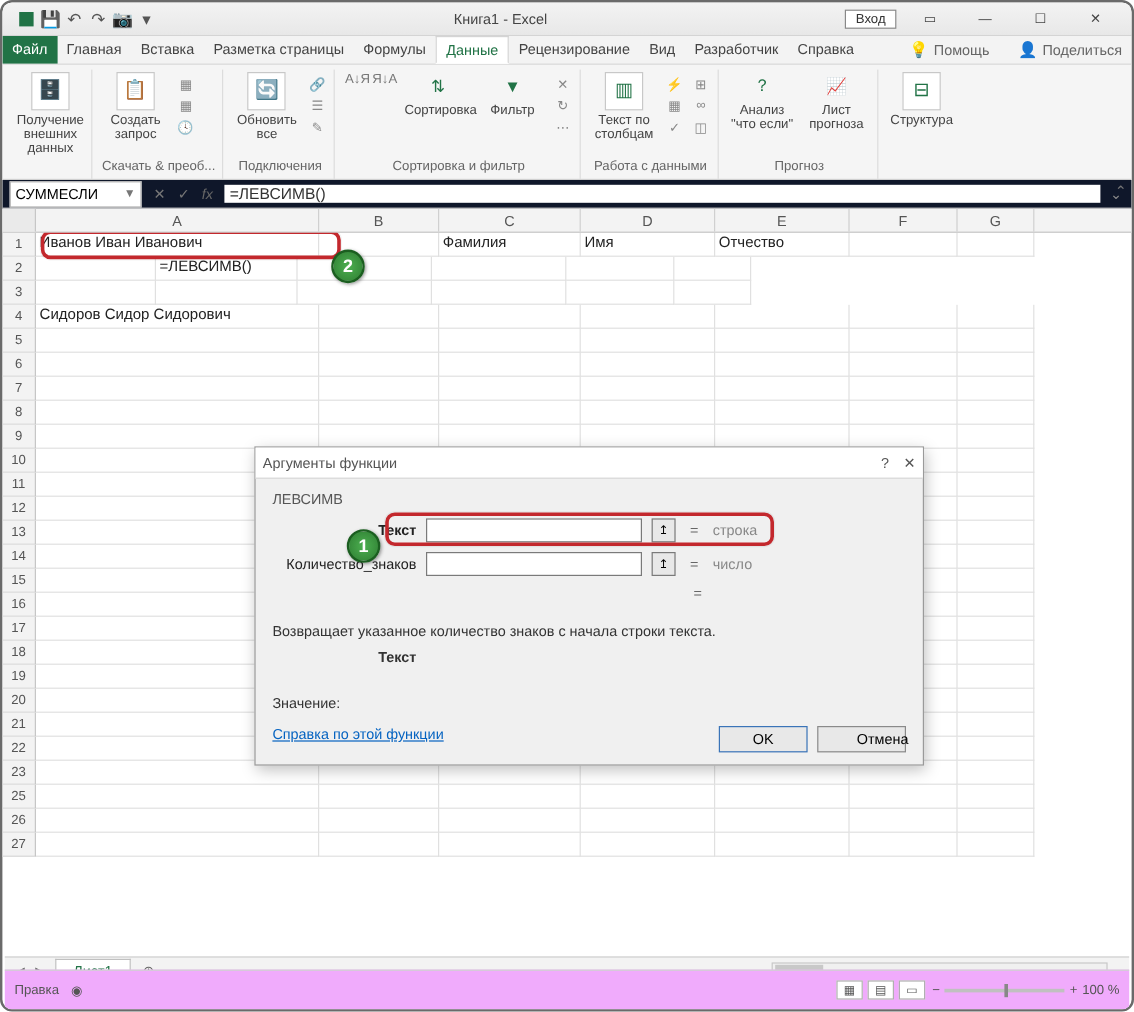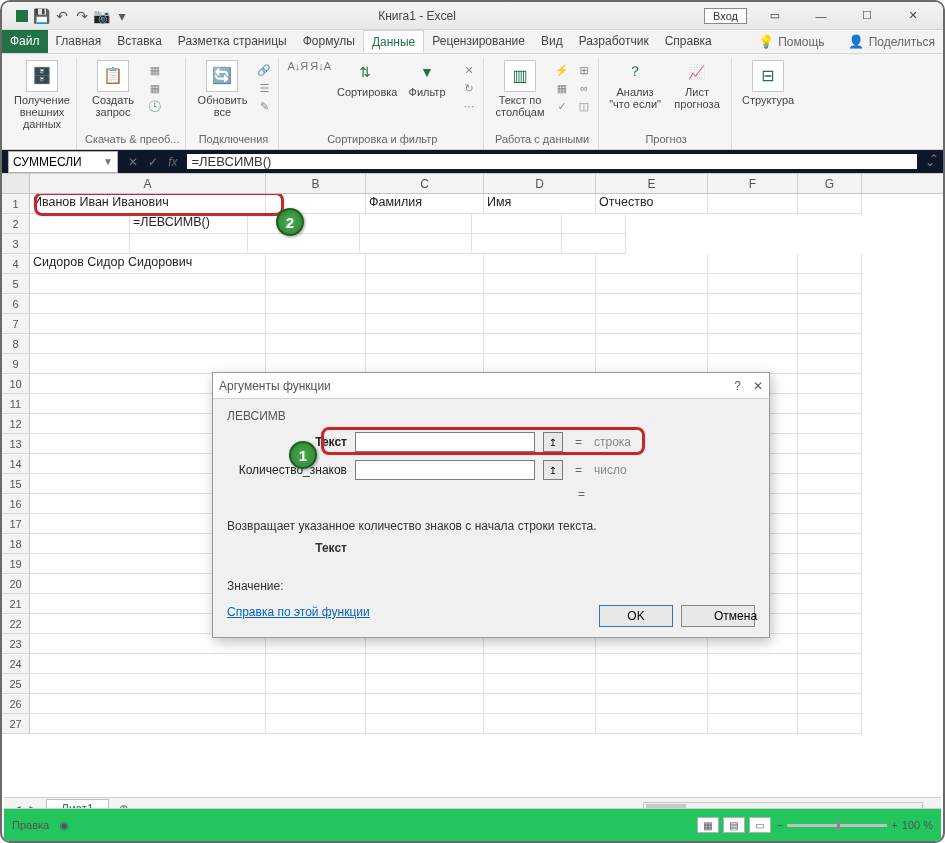--- a/index.html
+++ b/index.html
@@ -122,21 +122,21 @@
   .shnav { display:flex; gap:2px; padding:0 6px;}
   .shnav span{ width:14px; text-align:center;}
   .shtab { background:#fff; border:1px solid #c0c0c0; border-bottom:none; padding:2px 14px; color:#217346;}
   .shadd { padding:0 10px; color:#666; }
   .hsplit { flex:1;}
   .scrollh { width:280px; height:14px; border:1px solid #c8c8c8; background:#f0f0f0; position:relative; margin-right:18px;}
   .scrollh .thumb { position:absolute; left:2px; top:1px; width:40px; height:10px; background:#c8c8c8;}
   
   .status {
     position:absolute; left:2px; right:2px; bottom:0; height:22px;
-    background:#22c55e; border-top:1px solid #d0d0d0;
+    background:#f0abfc; border-top:1px solid #d0d0d0;
     display:flex; align-items:center; font-size:11px; color:#555; padding:16px 8px;
   }
   .status .sp { flex:1;}
   .viewbtn { width:22px; height:16px; border:1px solid #b0b0b0; margin-left:4px; background:#fff; display:flex; align-items:center; justify-content:center; font-size:10px;}
   .zoom { display:flex; align-items:center; gap:4px; margin-left:6px;}
   .zslider { width:100px; height:3px; background:#c0c0c0; position:relative;}
   .zslider .t { position:absolute; left:50%; top:-4px; width:3px; height:11px; background:#888;}
   .collapse-rib { position:absolute; right:4px; top:150px; color:#777;}
 </style>
 </head>
@@ -566,30 +566,20 @@
         <div class="rh">23</div>
         <div class="cell colA"></div>
         <div class="cell colB"></div>
         <div class="cell colC"></div>
         <div class="cell colD"></div>
         <div class="cell colE"></div>
         <div class="cell colF"></div>
         <div class="cell colG"></div>
       </div>
       <div class="row">
-        <div class="rh">24</div>
-        <div class="cell colA"></div>
-        <div class="cell colB"></div>
-        <div class="cell colC"></div>
-        <div class="cell colD"></div>
-        <div class="cell colE"></div>
-        <div class="cell colF"></div>
-        <div class="cell colG"></div>
-      </div>
-      <div class="row">
         <div class="rh">25</div>
         <div class="cell colA"></div>
         <div class="cell colB"></div>
         <div class="cell colC"></div>
         <div class="cell colD"></div>
         <div class="cell colE"></div>
         <div class="cell colF"></div>
         <div class="cell colG"></div>
       </div>
       <div class="row">

